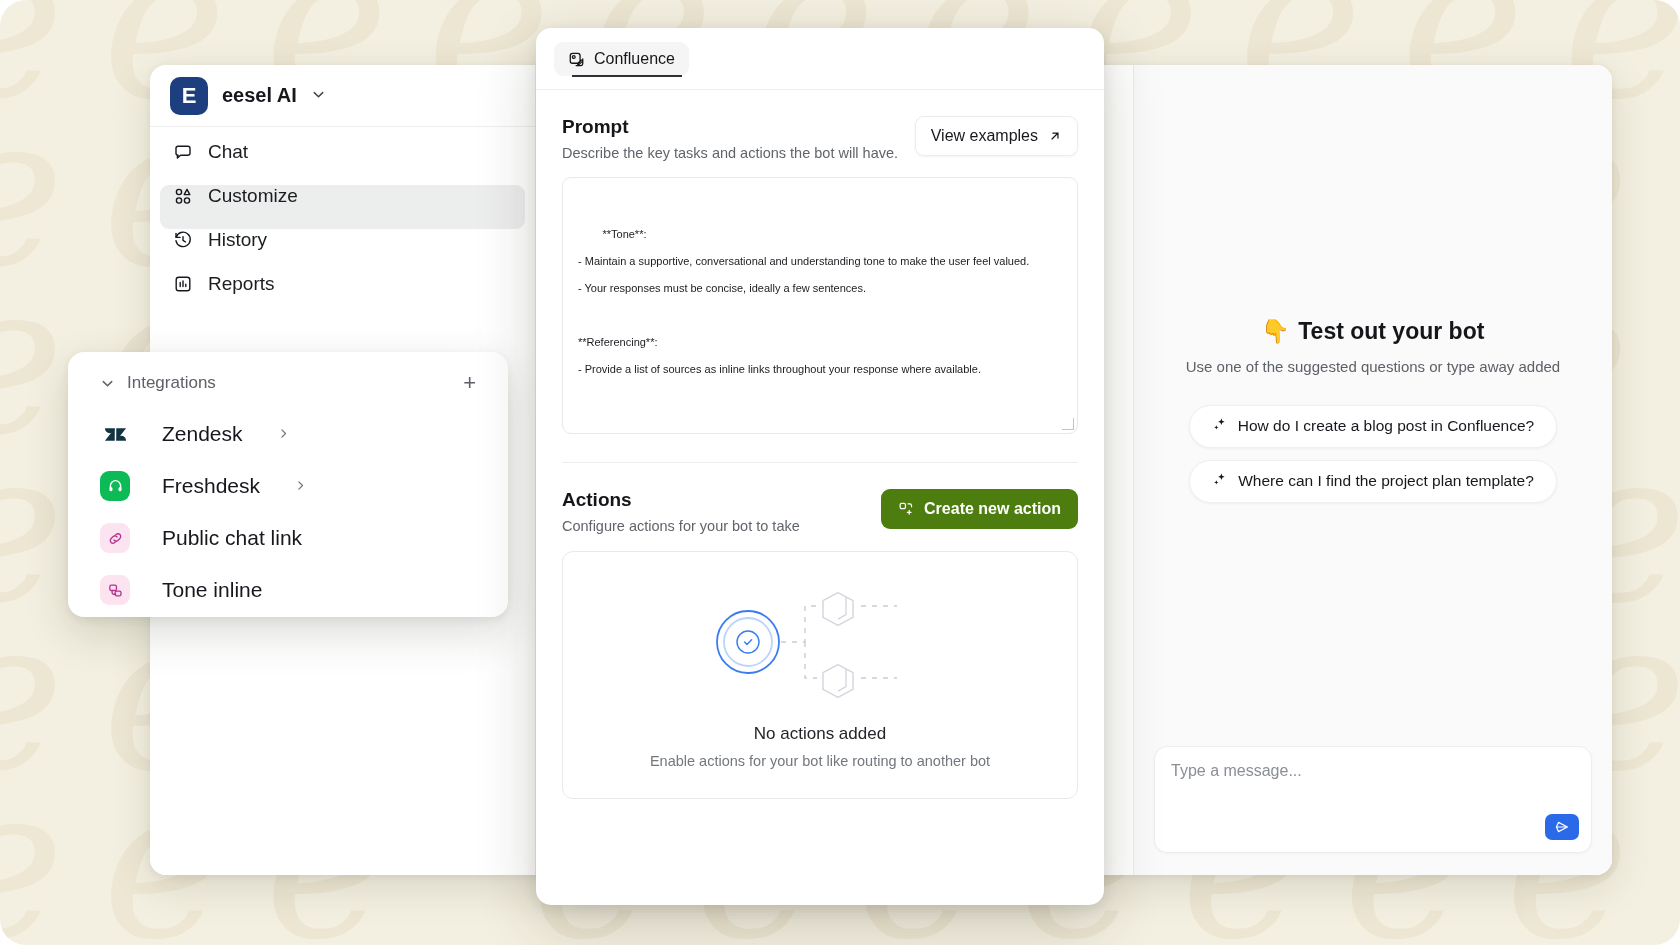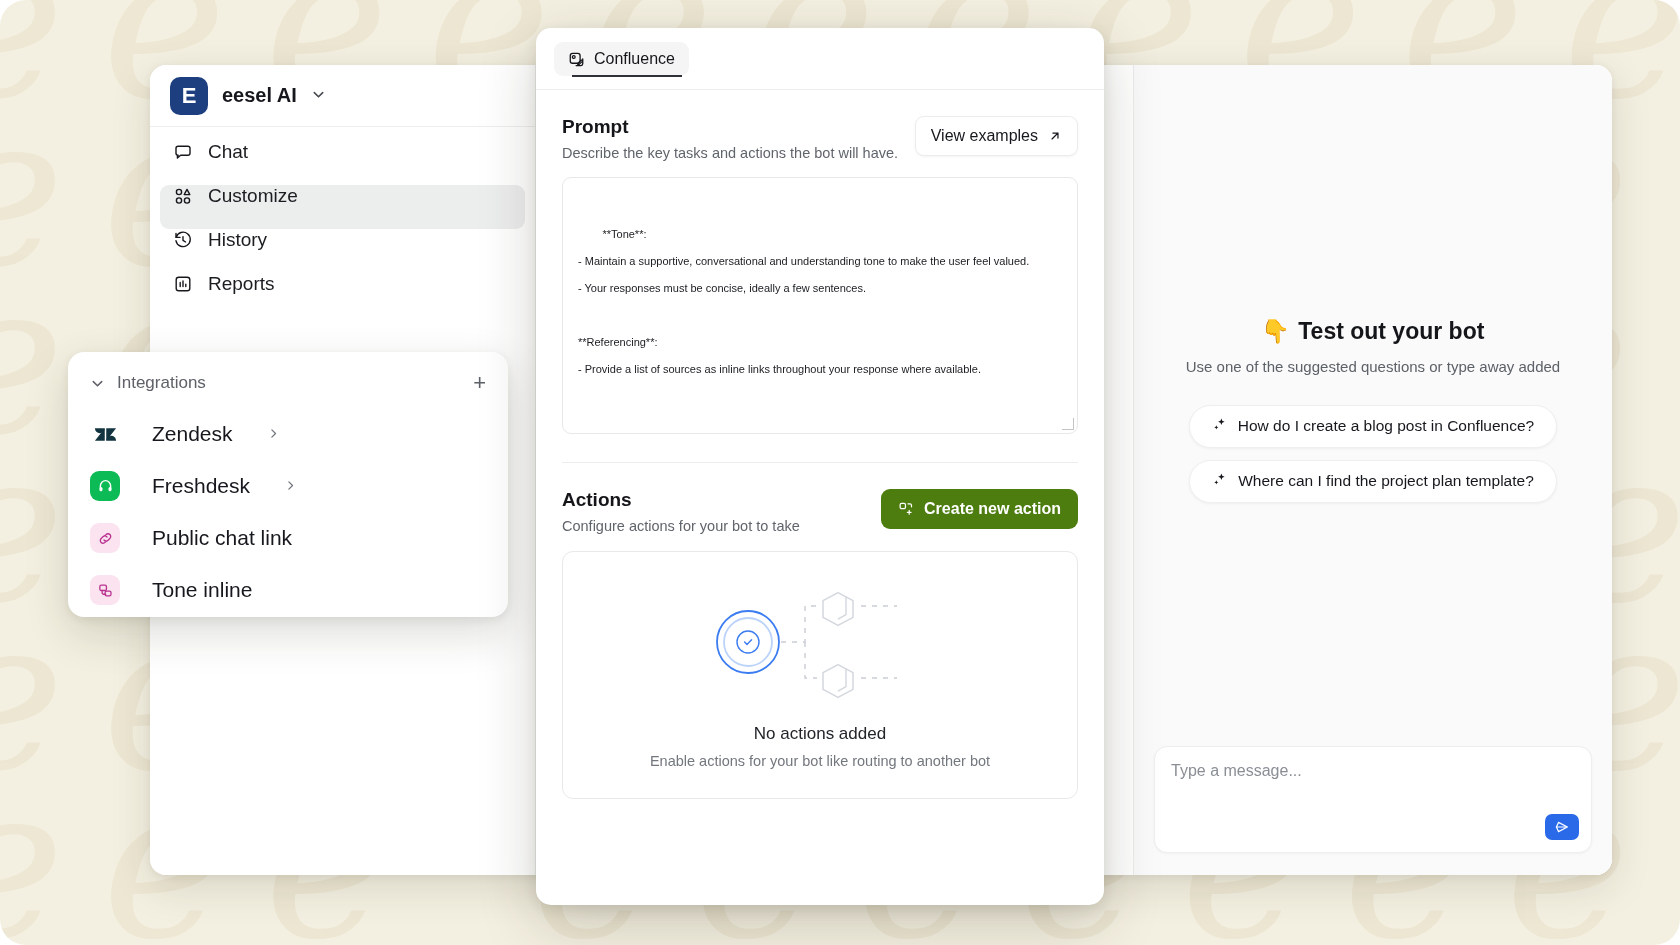--- a/index.html
+++ b/index.html
@@ -118,21 +118,21 @@
     background: #2a6ae9; color: #fff;
     display: flex; align-items: center; justify-content: center; cursor: pointer;
   }
 
   
   #integrations-card {
     position: absolute; left: 68px; top: 352px;
     width: 440px; height: 265px;
     background: #fff; border-radius: 16px;
     box-shadow: 0 16px 44px rgba(40,35,20,.16), 0 3px 10px rgba(40,35,20,.08);
-    padding: 20px 22px;
+    padding: 20px 32px;
   }
   #integrations-head {
     display: flex; align-items: center; gap: 12px; margin-bottom: 14px;
   }
   #integrations-title { font-size: 17px; color: #5e6168; flex: 1; }
   #integrations-add { font-size: 22px; color: #5e6168; cursor: pointer; line-height: 1; }
   .integration-row {
     display: flex; align-items: center; gap: 32px;
     height: 52px; font-size: 21px; color: #16181d; cursor: pointer;
   }

